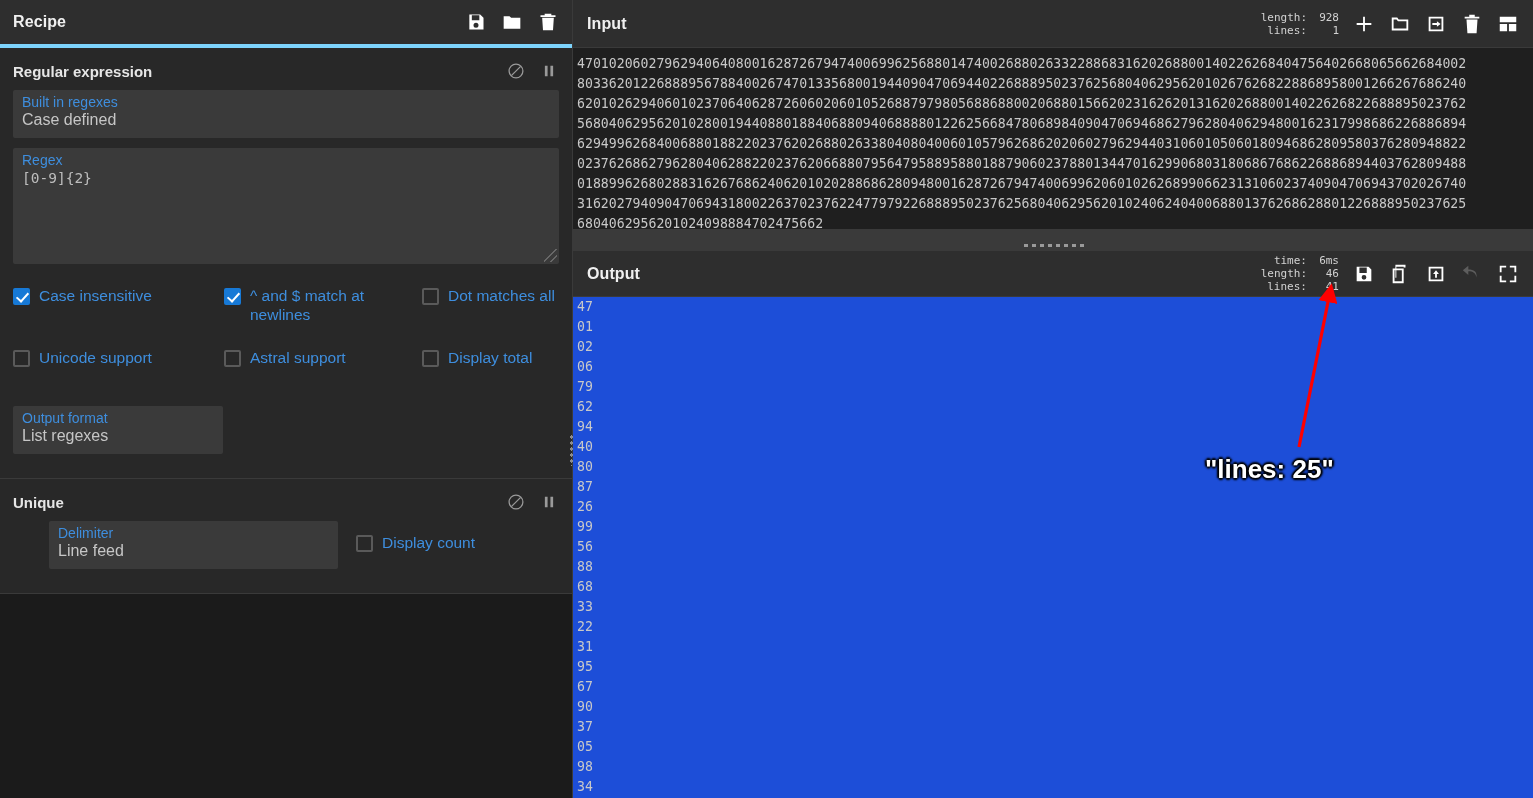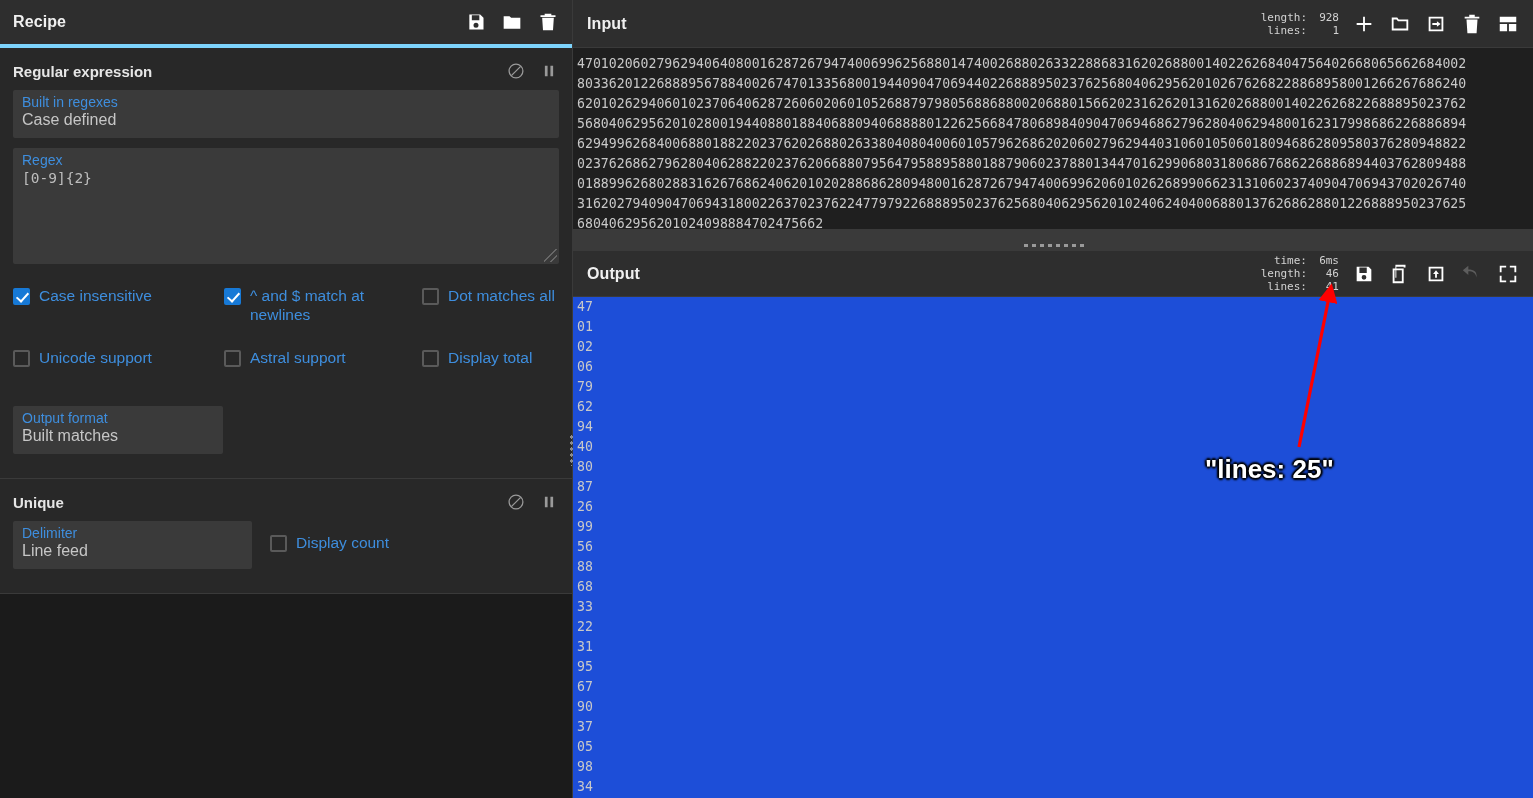--- a/index.html
+++ b/index.html
@@ -66,21 +66,21 @@
   .field-value.mono { font-family: "DejaVu Sans Mono", monospace; font-size: 14.5px; color: #bdbdbd; }
   .field.textarea { height: 116px; }
   .field.textarea .grip {
     position: absolute; right: 2px; bottom: 2px; width: 13px; height: 13px;
     background:
       linear-gradient(135deg, transparent 0 44%, #777 44% 52%, transparent 52% 70%, #777 70% 78%, transparent 78%);
     opacity: .75;
   }
   .field.select::after { content: ""; }
   .field.sm { width: 210px; display: inline-block; vertical-align: top; }
-  .field.delim { width: 239px; display: inline-block; vertical-align: top; }
+  .field.delim { width: 289px; display: inline-block; vertical-align: top; margin-left: 36px; }
 
   
   .cb-grid {
     display: grid;
     grid-template-columns: 211px 198px 1fr;
     padding: 8px 13px 0 13px;
     row-gap: 0;
   }
   .cb-cell { display: flex; align-items: flex-start; height: 62px; padding-top: 4px; }
   .cbox {
@@ -278,21 +278,21 @@
           </div>
           <div class="cb-cell">
             <span class="cbox"></span>
             <span class="cb-label">Display total</span>
           </div>
         </div>
 
         <div class="arg-wrap">
           <div class="field sm select">
             <div class="field-label">Output format</div>
-            <div class="field-value">Built matches</div>
+            <div class="field-value">List regexes</div>
           </div>
         </div>
       </div>
 
       <div class="op">
         <div class="op-head">
           <div class="op-name">Unique</div>
           <div class="op-icons">
             <span class="oi">
               <svg viewBox="0 0 24 24">

